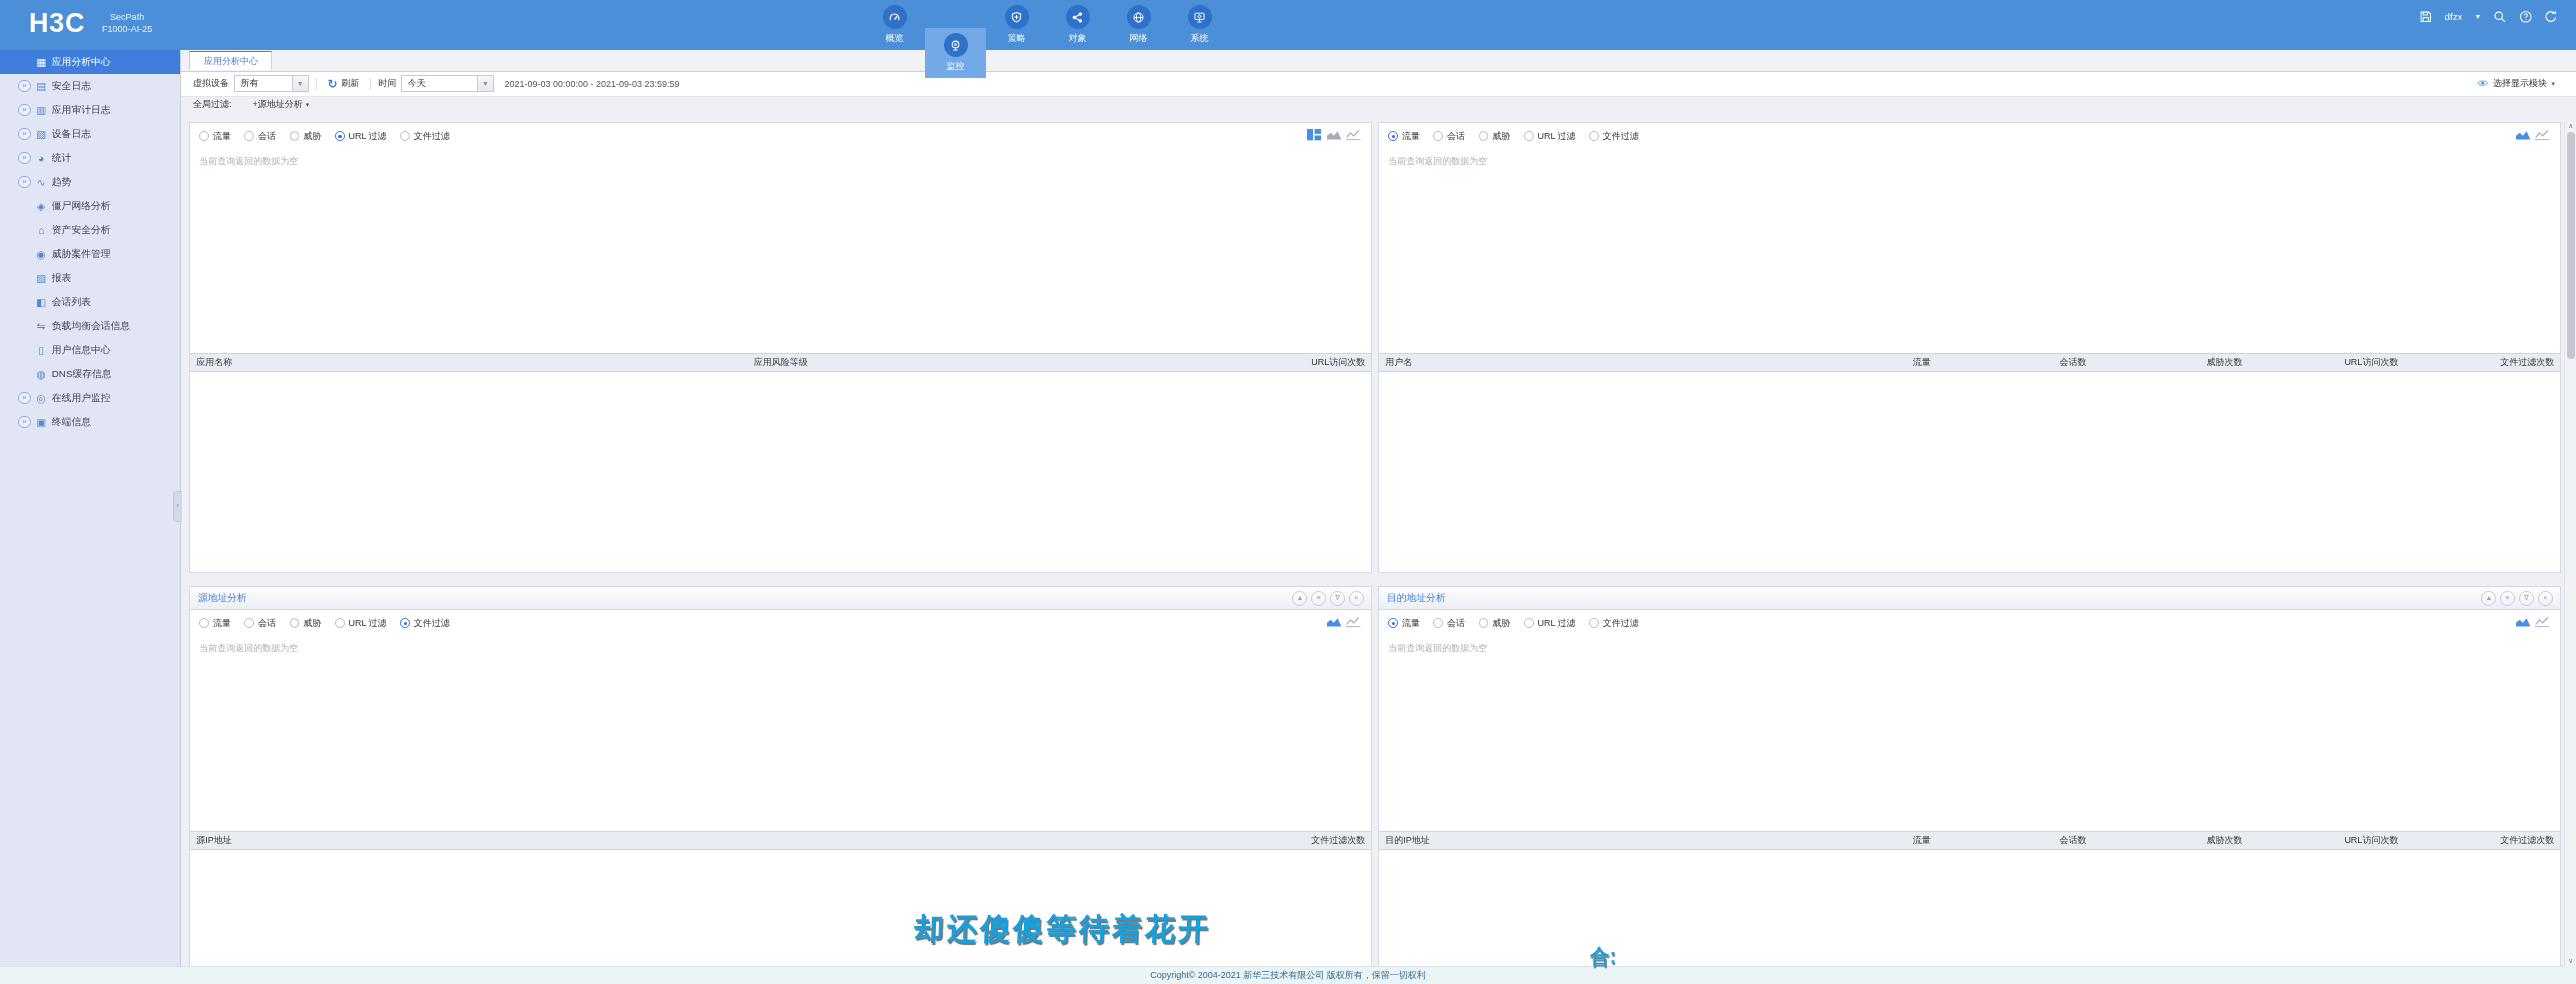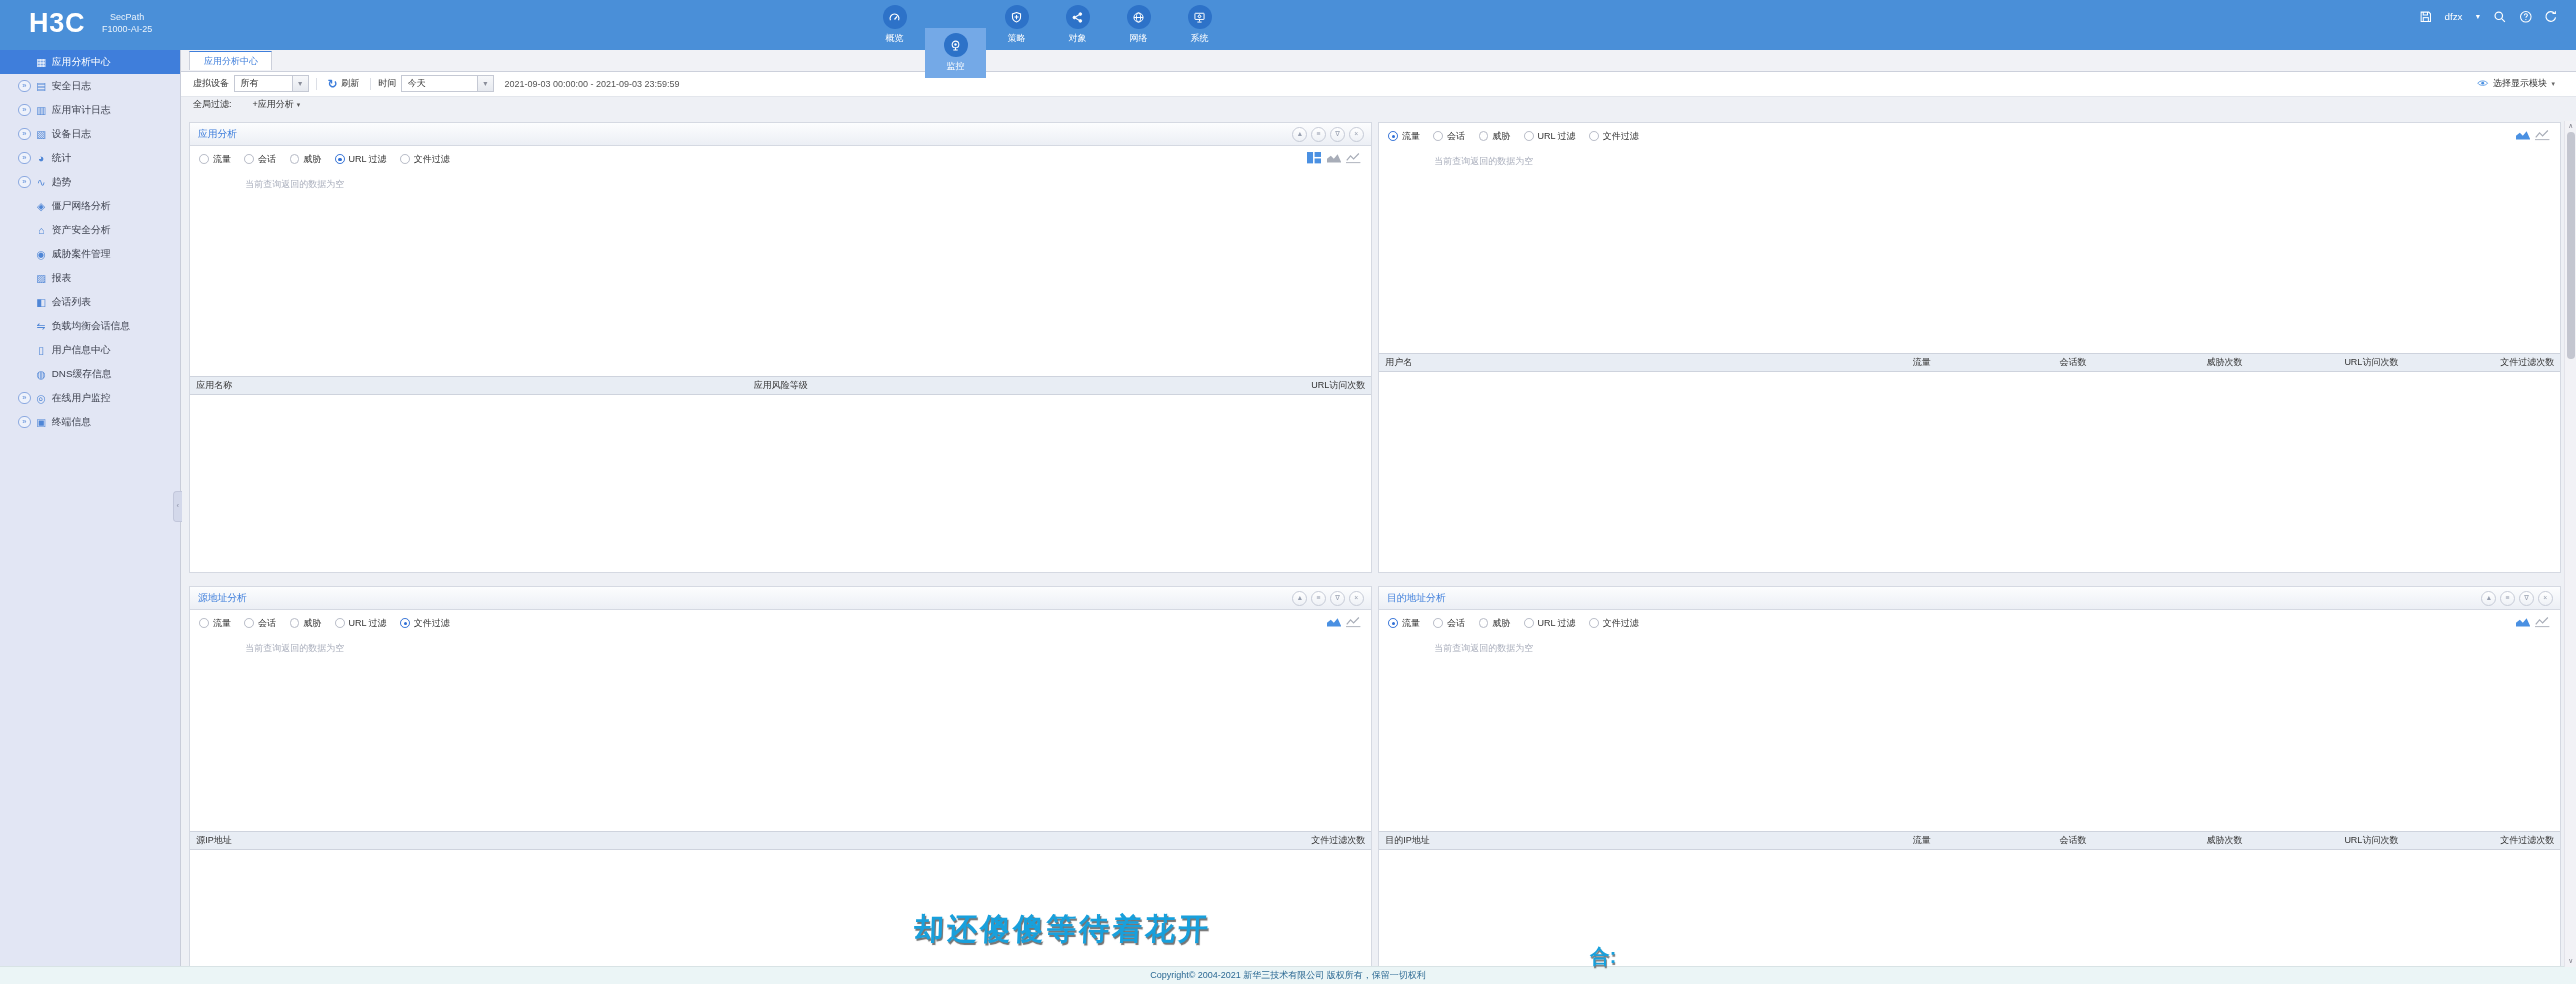--- a/index.html
+++ b/index.html
@@ -59,21 +59,21 @@
   .p-radio-row{height:26px;display:flex;align-items:center;padding-left:9px;position:relative;flex:none;}
   .radio{display:flex;align-items:center;margin-right:13.6px;color:#333;cursor:pointer;}
   .rdot{width:9.8px;height:9.8px;border:0.8px solid #b6bac6;border-radius:50%;background:#fff;margin-right:3.8px;position:relative;box-sizing:border-box;}
   .radio.checked .rdot{border-color:#2f6fd6;}
   .radio.checked .rdot::after{content:"";position:absolute;left:2.3px;top:2.3px;width:3.8px;height:3.8px;border-radius:50%;background:#2f6fd6;}
   .chart-toggles{position:absolute;right:10.6px;top:6px;display:flex;gap:5.3px;align-items:center;}
   .toggle{cursor:pointer;display:flex;align-items:center;}
   .chart-area{position:relative;flex:none;}
   .h-row1{height:204px;}
   .h-row2{height:195px;}
-  .p-empty{position:absolute;left:9px;top:6px;color:#a9aebc;margin-left:46px;}
+  .p-empty{position:absolute;left:9px;top:6px;color:#a9aebc;}
   .p-table-head{height:16.7px;background:#e8edf4;border-top:0.8px solid #ced3dd;border-bottom:0.8px solid #ced3dd;display:flex;align-items:center;flex:none;}
   .th{padding:0 6px;color:#333;box-sizing:border-box;cursor:pointer;white-space:nowrap;}
   .c3-1{width:33%;}.c3-2{width:34%;text-align:center;}.c3-3{width:33%;text-align:right;}
   .c2-1{width:55%;}.c2-2{width:45%;text-align:right;}
   .c6-1{width:34%;}.c6-x{width:13.2%;text-align:right;}
   .p-table-body{flex:1;background:#fff;}
 
   
   .watermark{position:absolute;left:914px;top:909px;font-size:30px;font-weight:bold;font-family:"DejaVu Serif","Liberation Serif",serif;
              color:#18a0dc;text-shadow:1.5px 2.3px 0.8px rgba(70,70,70,.75);letter-spacing:3px;z-index:60;transform:skewX(-2deg);}
@@ -313,37 +313,28 @@
           </svg>
       </span>
       <span>选择显示模块</span>
       <span class="caret" style="color:#666;">▾</span>
     </span>
   </div>
 
   <div class="filter-row">
     <span>全局过滤:</span>
     <span class="add-cond">
-      <span>+应用分析</span>
+      <span>+源地址分析</span>
       <span class="caret" style="color:#555;">▾</span>
     </span>
   </div>
 
   <div class="panels">
 
     <div class="panel">
-      <div class="p-header">
-        <span class="p-title">应用分析</span>
-        <span class="p-controls">
-          <span class="ctrl">▲</span>
-          <span class="ctrl">≡</span>
-          <span class="ctrl">∇</span>
-          <span class="ctrl">×</span>
-        </span>
-      </div>
       <div class="p-radio-row">
         <span class="radio">
             <span class="rdot"></span>
             <span>流量</span>
           </span>
         <span class="radio">
             <span class="rdot"></span>
             <span>会话</span>
           </span>
         <span class="radio">

